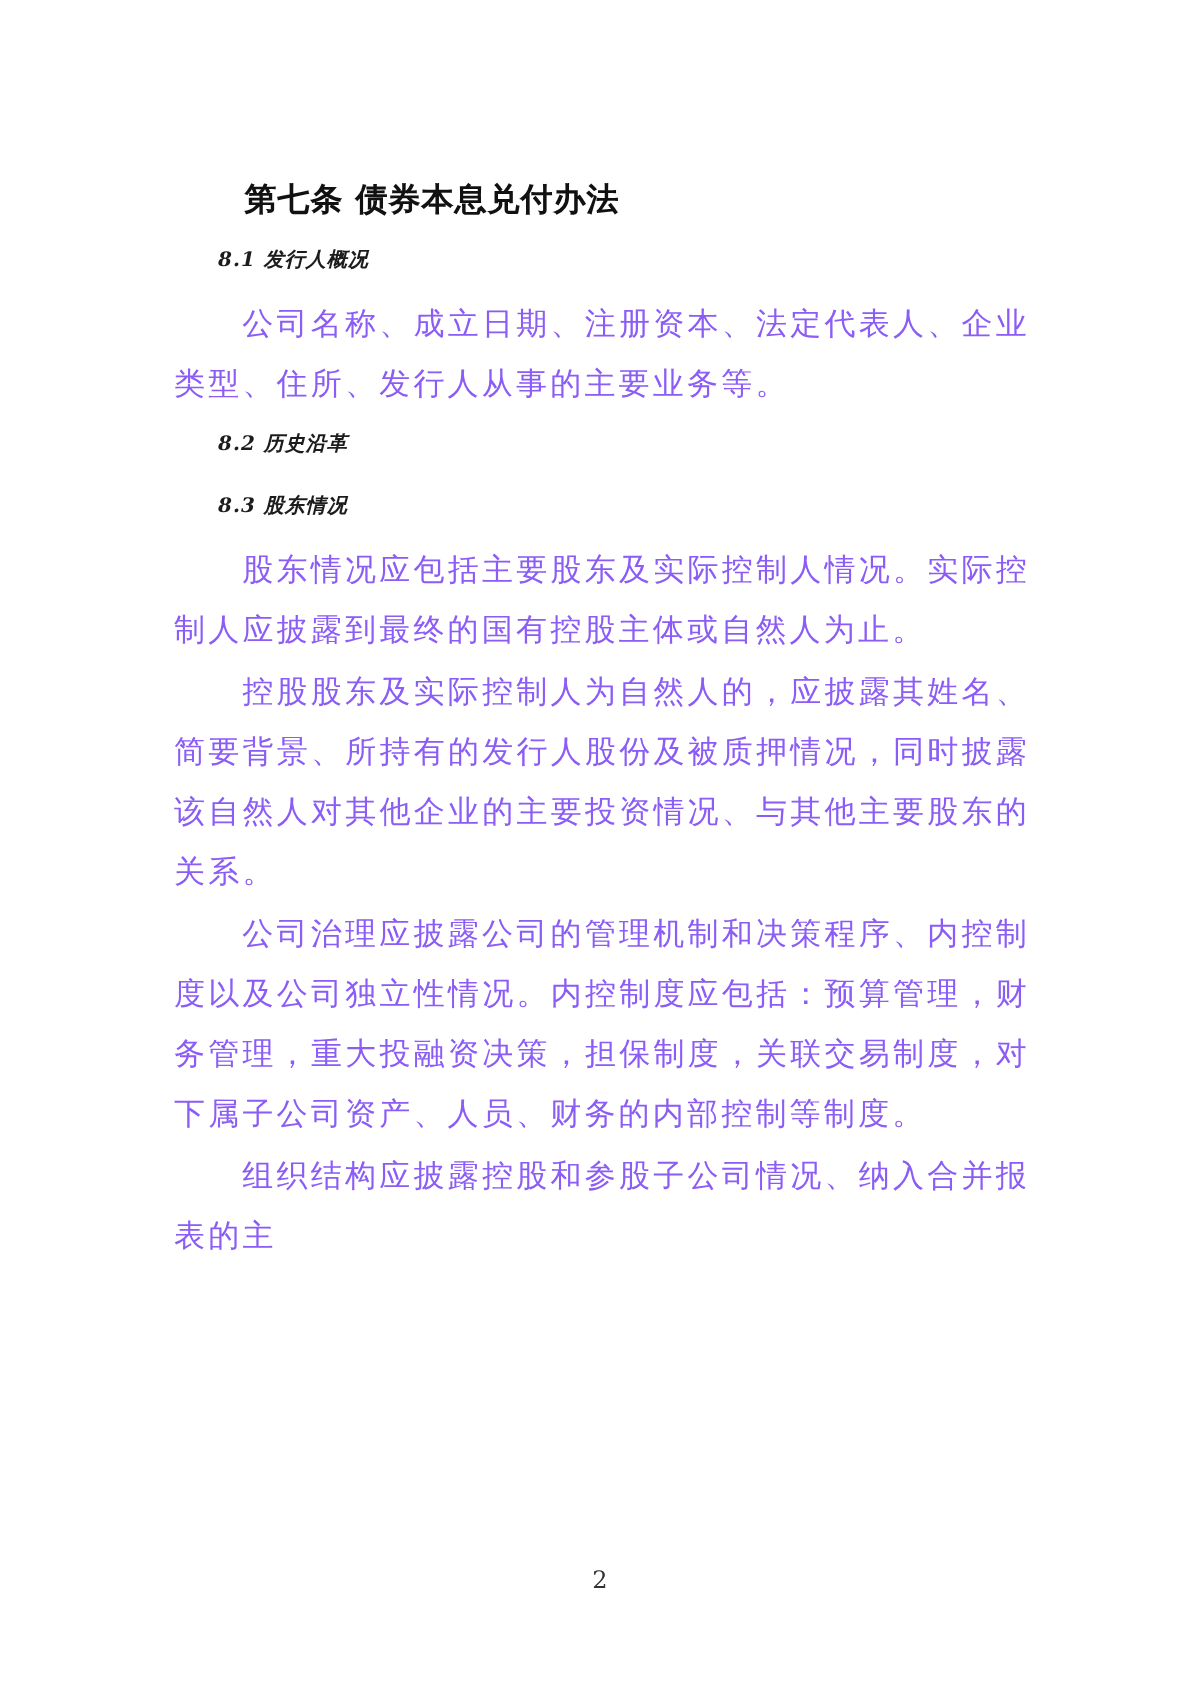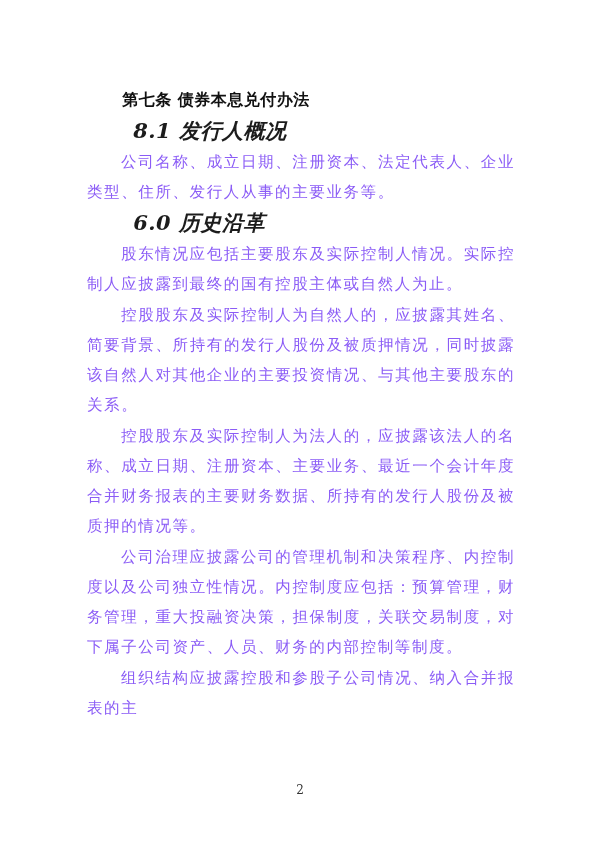--- a/index.html
+++ b/index.html
@@ -32,21 +32,21 @@
     font-weight: bold;
     font-size: 16px;
     color: #111111;
     text-indent: 2.2em;
     letter-spacing: 0.5px;
     white-space: nowrap;
   }
   .subheading {
     font-weight: bold;
     font-style: italic;
-    font-size: 21px;
+    font-size: 10px;
     color: #1c1c1c;
     text-indent: 2.2em;
     letter-spacing: 0.5px;
   }
   .para {
     text-indent: 2.2em;
     text-align: justify;
     letter-spacing: 1.6px;
     color: #8b5cf6;
   }
@@ -62,21 +62,21 @@
   }
 </style>
 </head>
 <body>
 
 <div class="page">
   <div class="content">
     <p class="block heading">第七条 债券本息兑付办法</p>
     <p class="block subheading">8.1 发行人概况</p>
     <p class="block para">公司名称、成立日期、注册资本、法定代表人、企业类型、住所、发行人从事的主要业务等。</p>
-    <p class="block subheading">6.0 历史沿革</p>
+    <p class="block subheading">8.2 历史沿革</p>
+    <p class="block subheading">8.3 股东情况</p>
     <p class="block para">股东情况应包括主要股东及实际控制人情况。实际控制人应披露到最终的国有控股主体或自然人为止。</p>
     <p class="block para">控股股东及实际控制人为自然人的，应披露其姓名、简要背景、所持有的发行人股份及被质押情况，同时披露该自然人对其他企业的主要投资情况、与其他主要股东的关系。</p>
-    <p class="block para">控股股东及实际控制人为法人的，应披露该法人的名称、成立日期、注册资本、主要业务、最近一个会计年度合并财务报表的主要财务数据、所持有的发行人股份及被质押的情况等。</p>
     <p class="block para">公司治理应披露公司的管理机制和决策程序、内控制度以及公司独立性情况。内控制度应包括：预算管理，财务管理，重大投融资决策，担保制度，关联交易制度，对下属子公司资产、人员、财务的内部控制等制度。</p>
     <p class="block para">组织结构应披露控股和参股子公司情况、纳入合并报表的主</p>
   </div>
   <div class="page-number">2</div>
 </div>
 
 </body></html>

